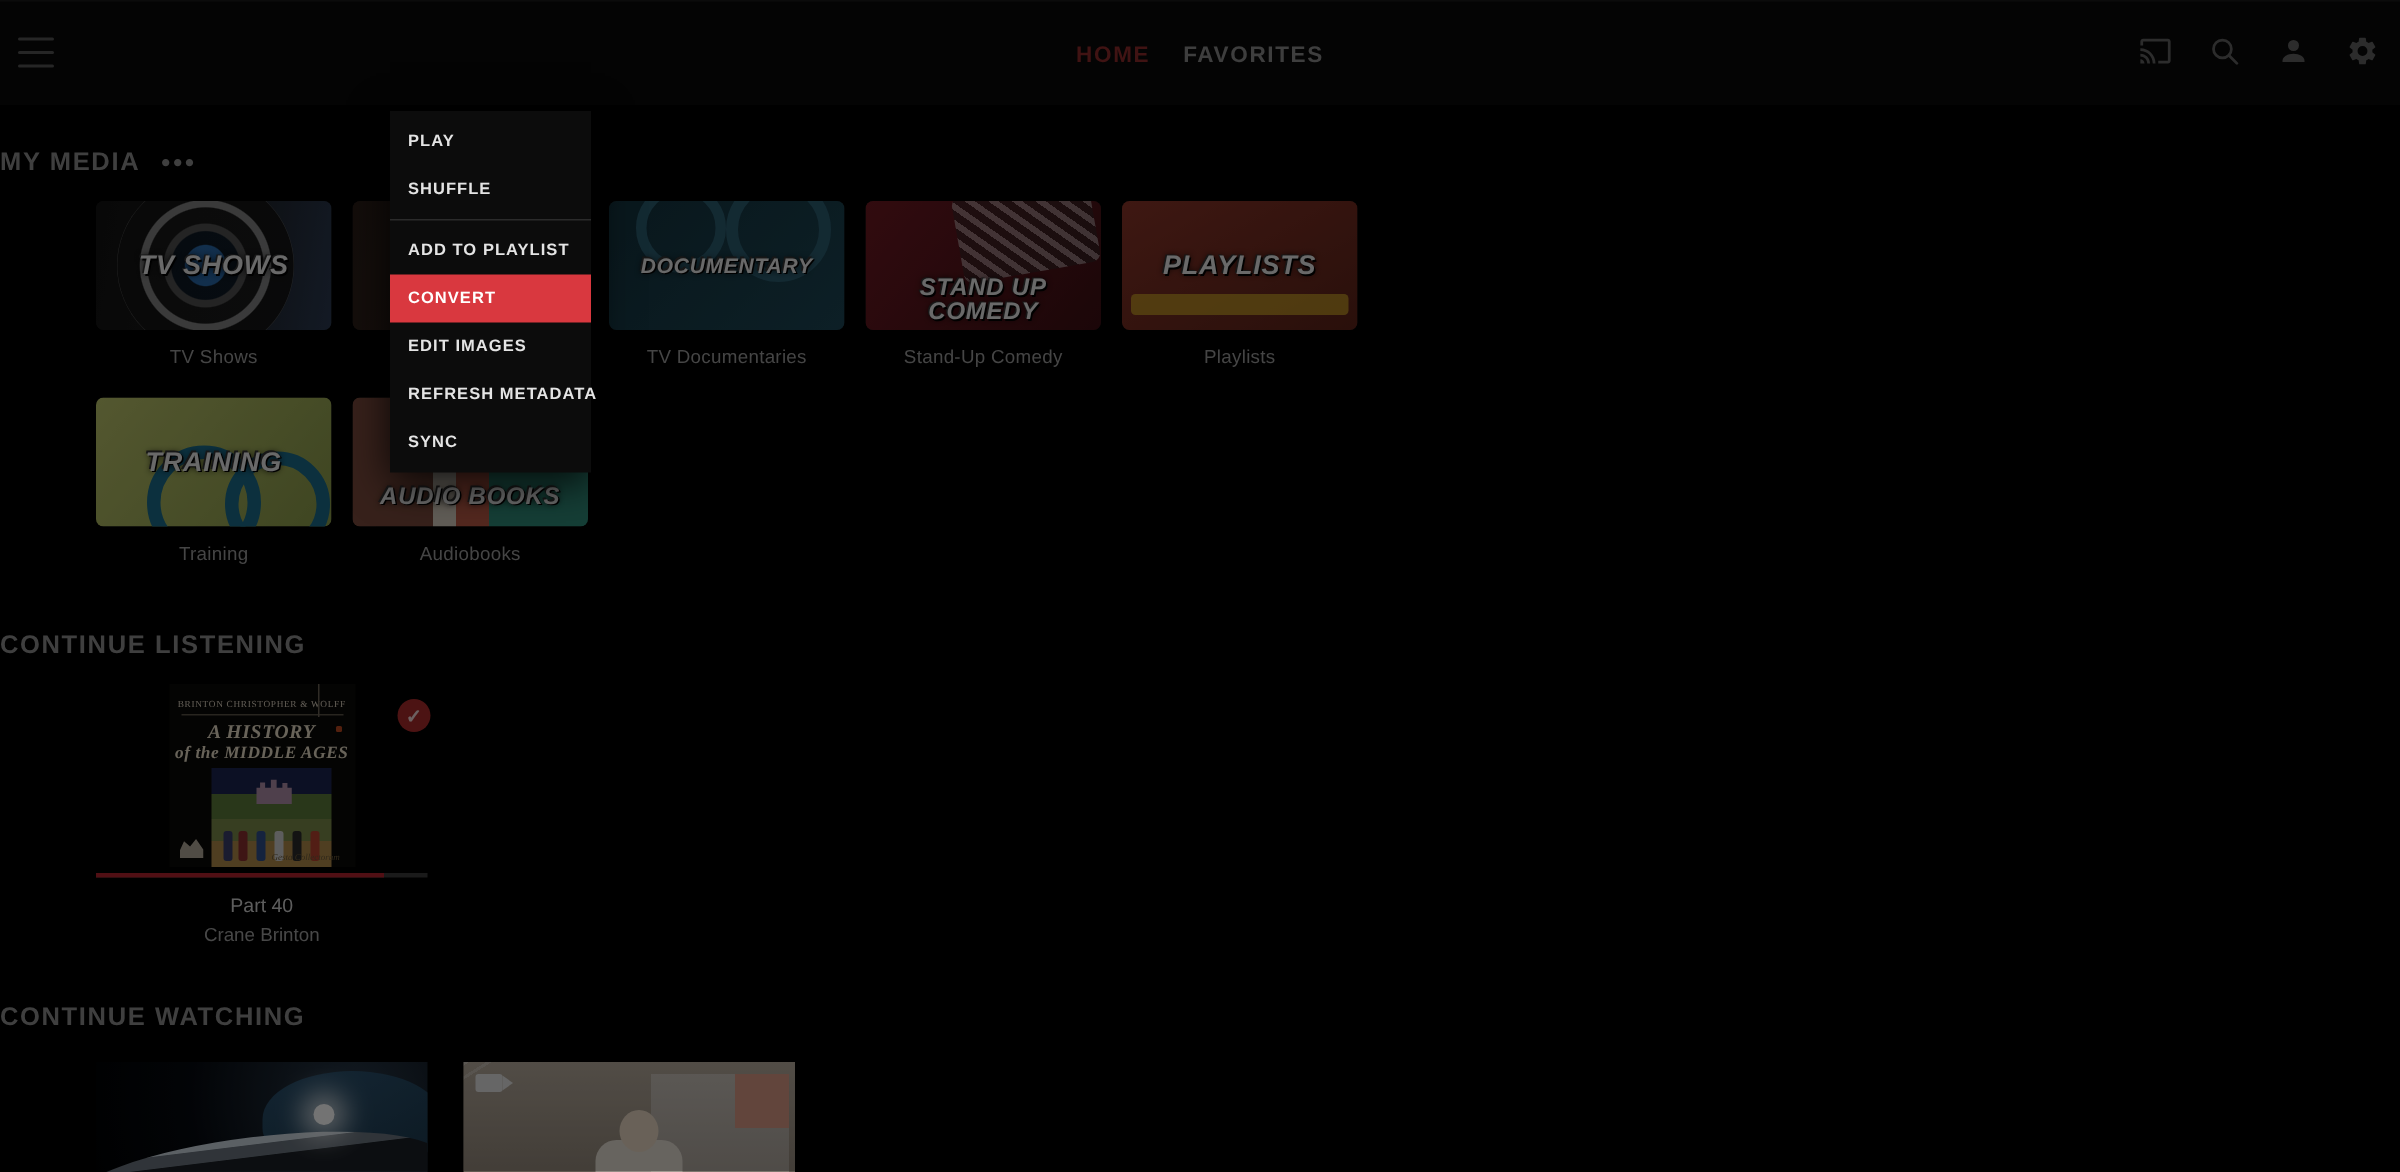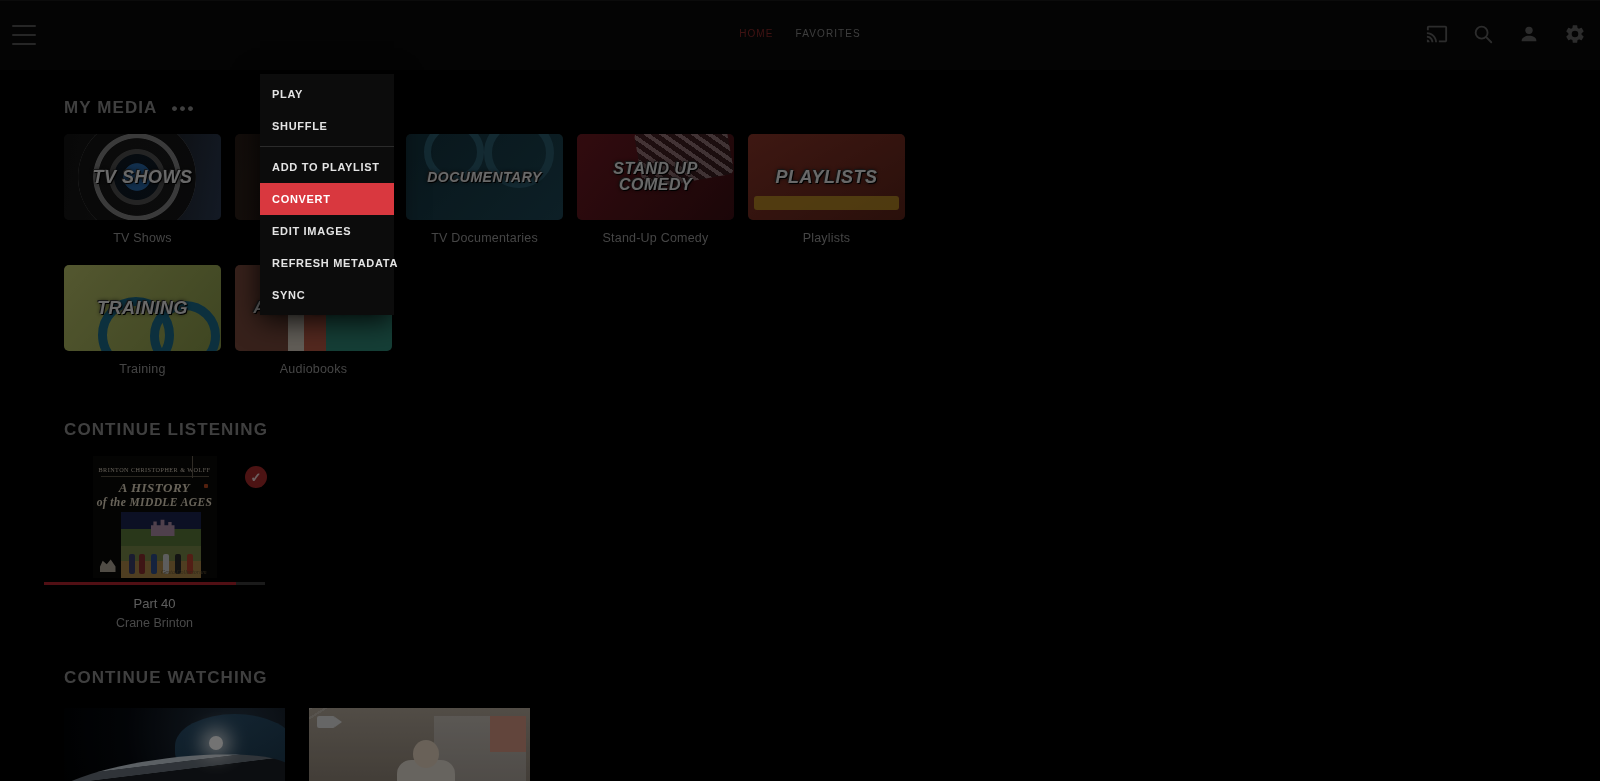--- a/index.html
+++ b/index.html
@@ -25,59 +25,58 @@
     width:24px; height:20px; display:flex; flex-direction:column;
     justify-content:space-between; cursor:pointer;
   }
   .hamburger i{ display:block; height:2px; background:#555; border-radius:1px;}
 
   .nav-center{
     position:absolute; left:50%; transform:translateX(-50%);
     top:27px; display:flex; gap:22px; align-items:center;
   }
   .nav-item{
-    font-size:10px; letter-spacing:1.1px; font-weight:400;
+    font-size:15px; letter-spacing:1.1px; font-weight:700;
     color:#8a8a8a; cursor:pointer;
   }
   .nav-item.active{ color:#8e2a2a; }
 
   .top-icons{
     position:absolute; right:14px; top:22px;
     display:flex; gap:24px; align-items:center;
   }
   .ticon{ width:22px;height:22px; cursor:pointer; opacity:.62; display:block;}
   .ticon svg{ display:block; }
 
   
   .content{ position:absolute; top:70px; left:0; width:1600px; }
 
   .section-title{
     font-size:17px; font-weight:700; letter-spacing:1.1px;
     color:#8d8d8d; text-transform:uppercase;
     display:flex; align-items:center; gap:14px;
-    padding-left:64px;
   }
   .dots{ color:#8d8d8d; font-size:17px; letter-spacing:2px; cursor:pointer; line-height:1;}
 
   #my-media-title{ margin-top:28px; }
 
   .tile-row{ display:flex; gap:14px; padding-left:64px; margin-top:16px; flex-wrap:nowrap; }
   .tile{ width:157px; cursor:pointer; }
   .thumb{
     width:157px; height:86px; border-radius:5px; overflow:hidden;
     position:relative; background:#111;
   }
   .thumb .lbl{
     position:absolute; left:0; right:0; top:50%; transform:translateY(-50%);
     text-align:center; font-weight:800; font-style:italic;
     color:#e8e8e8; font-size:18px; letter-spacing:.5px;
     text-shadow:1px 1px 0 #000, -1px -1px 0 #333, 0 0 4px #000;
     line-height:1.02; z-index:4;
   }
-  .thumb .lbl.two{ font-size:16px; }
+  .thumb .lbl.two{ font-size:16px;margin-top:24px; }
   .tile-caption{
     text-align:center; font-size:12.5px; color:#9a9a9a;
     margin-top:11px; letter-spacing:.2px;
   }
 
   
   .art{ position:absolute; inset:0; }
   .art-tvshows{ background:linear-gradient(100deg,#121212 0%,#1b1b1b 45%,#2b3a52 100%); }
   .art-tvshows::before{
     content:""; position:absolute; left:14px; top:-16px; width:118px; height:118px;
@@ -128,21 +127,21 @@
     content:""; position:absolute; left:34px; bottom:-22px; width:58px;height:58px;border-radius:50%;
     border:9px solid #1b6b8a;
   }
   .art-training::after{
     content:""; position:absolute; left:86px; bottom:-20px; width:52px;height:52px;border-radius:50%;
     border:9px solid #1b6b8a;
   }
 
   
   #cl-title{ margin-top:44px; }
-  .cl-row{ padding-left:44px; margin-top:16px; display:flex; }
+  .cl-row{ padding-left:64px; margin-top:16px; display:flex; }
   .cl-card{ width:221px; position:relative; cursor:pointer; }
   .cl-art{
     width:221px; height:122px; position:relative; background:#000;
     display:flex; justify-content:center; align-items:flex-start;
   }
   .book{
     width:124px; height:122px; position:relative;
     background:#0b0a08; overflow:hidden;
   }
   .book .authors{

